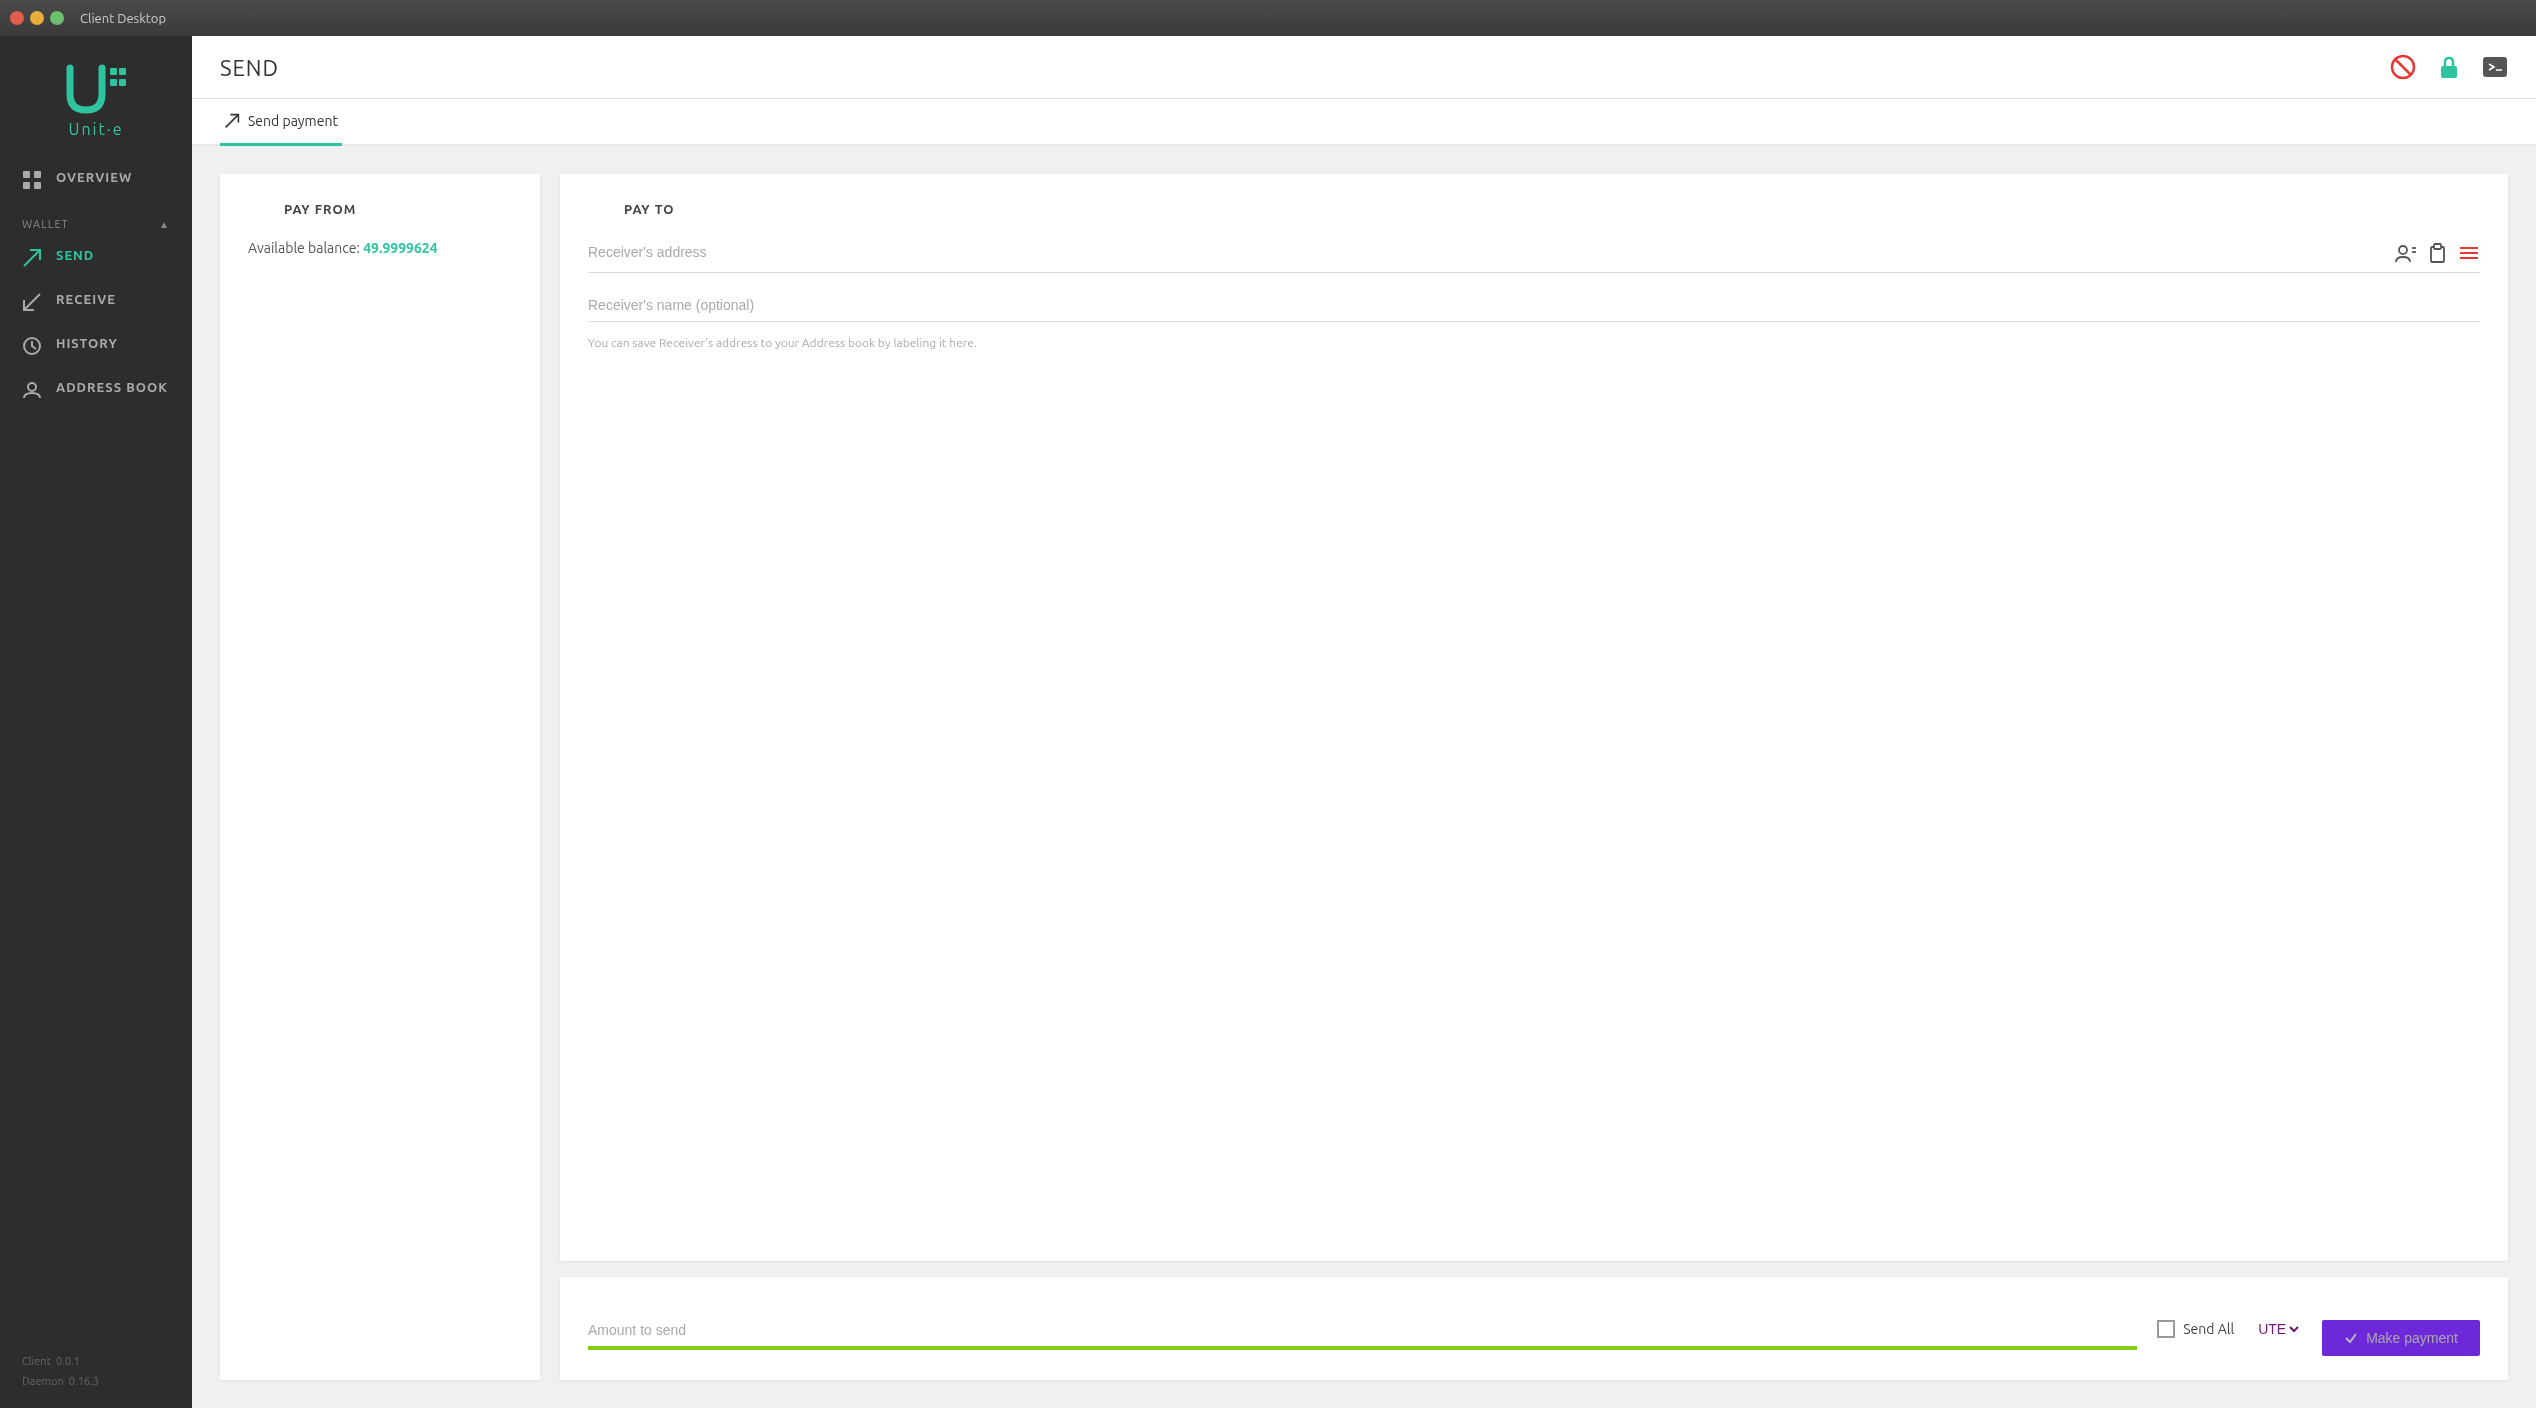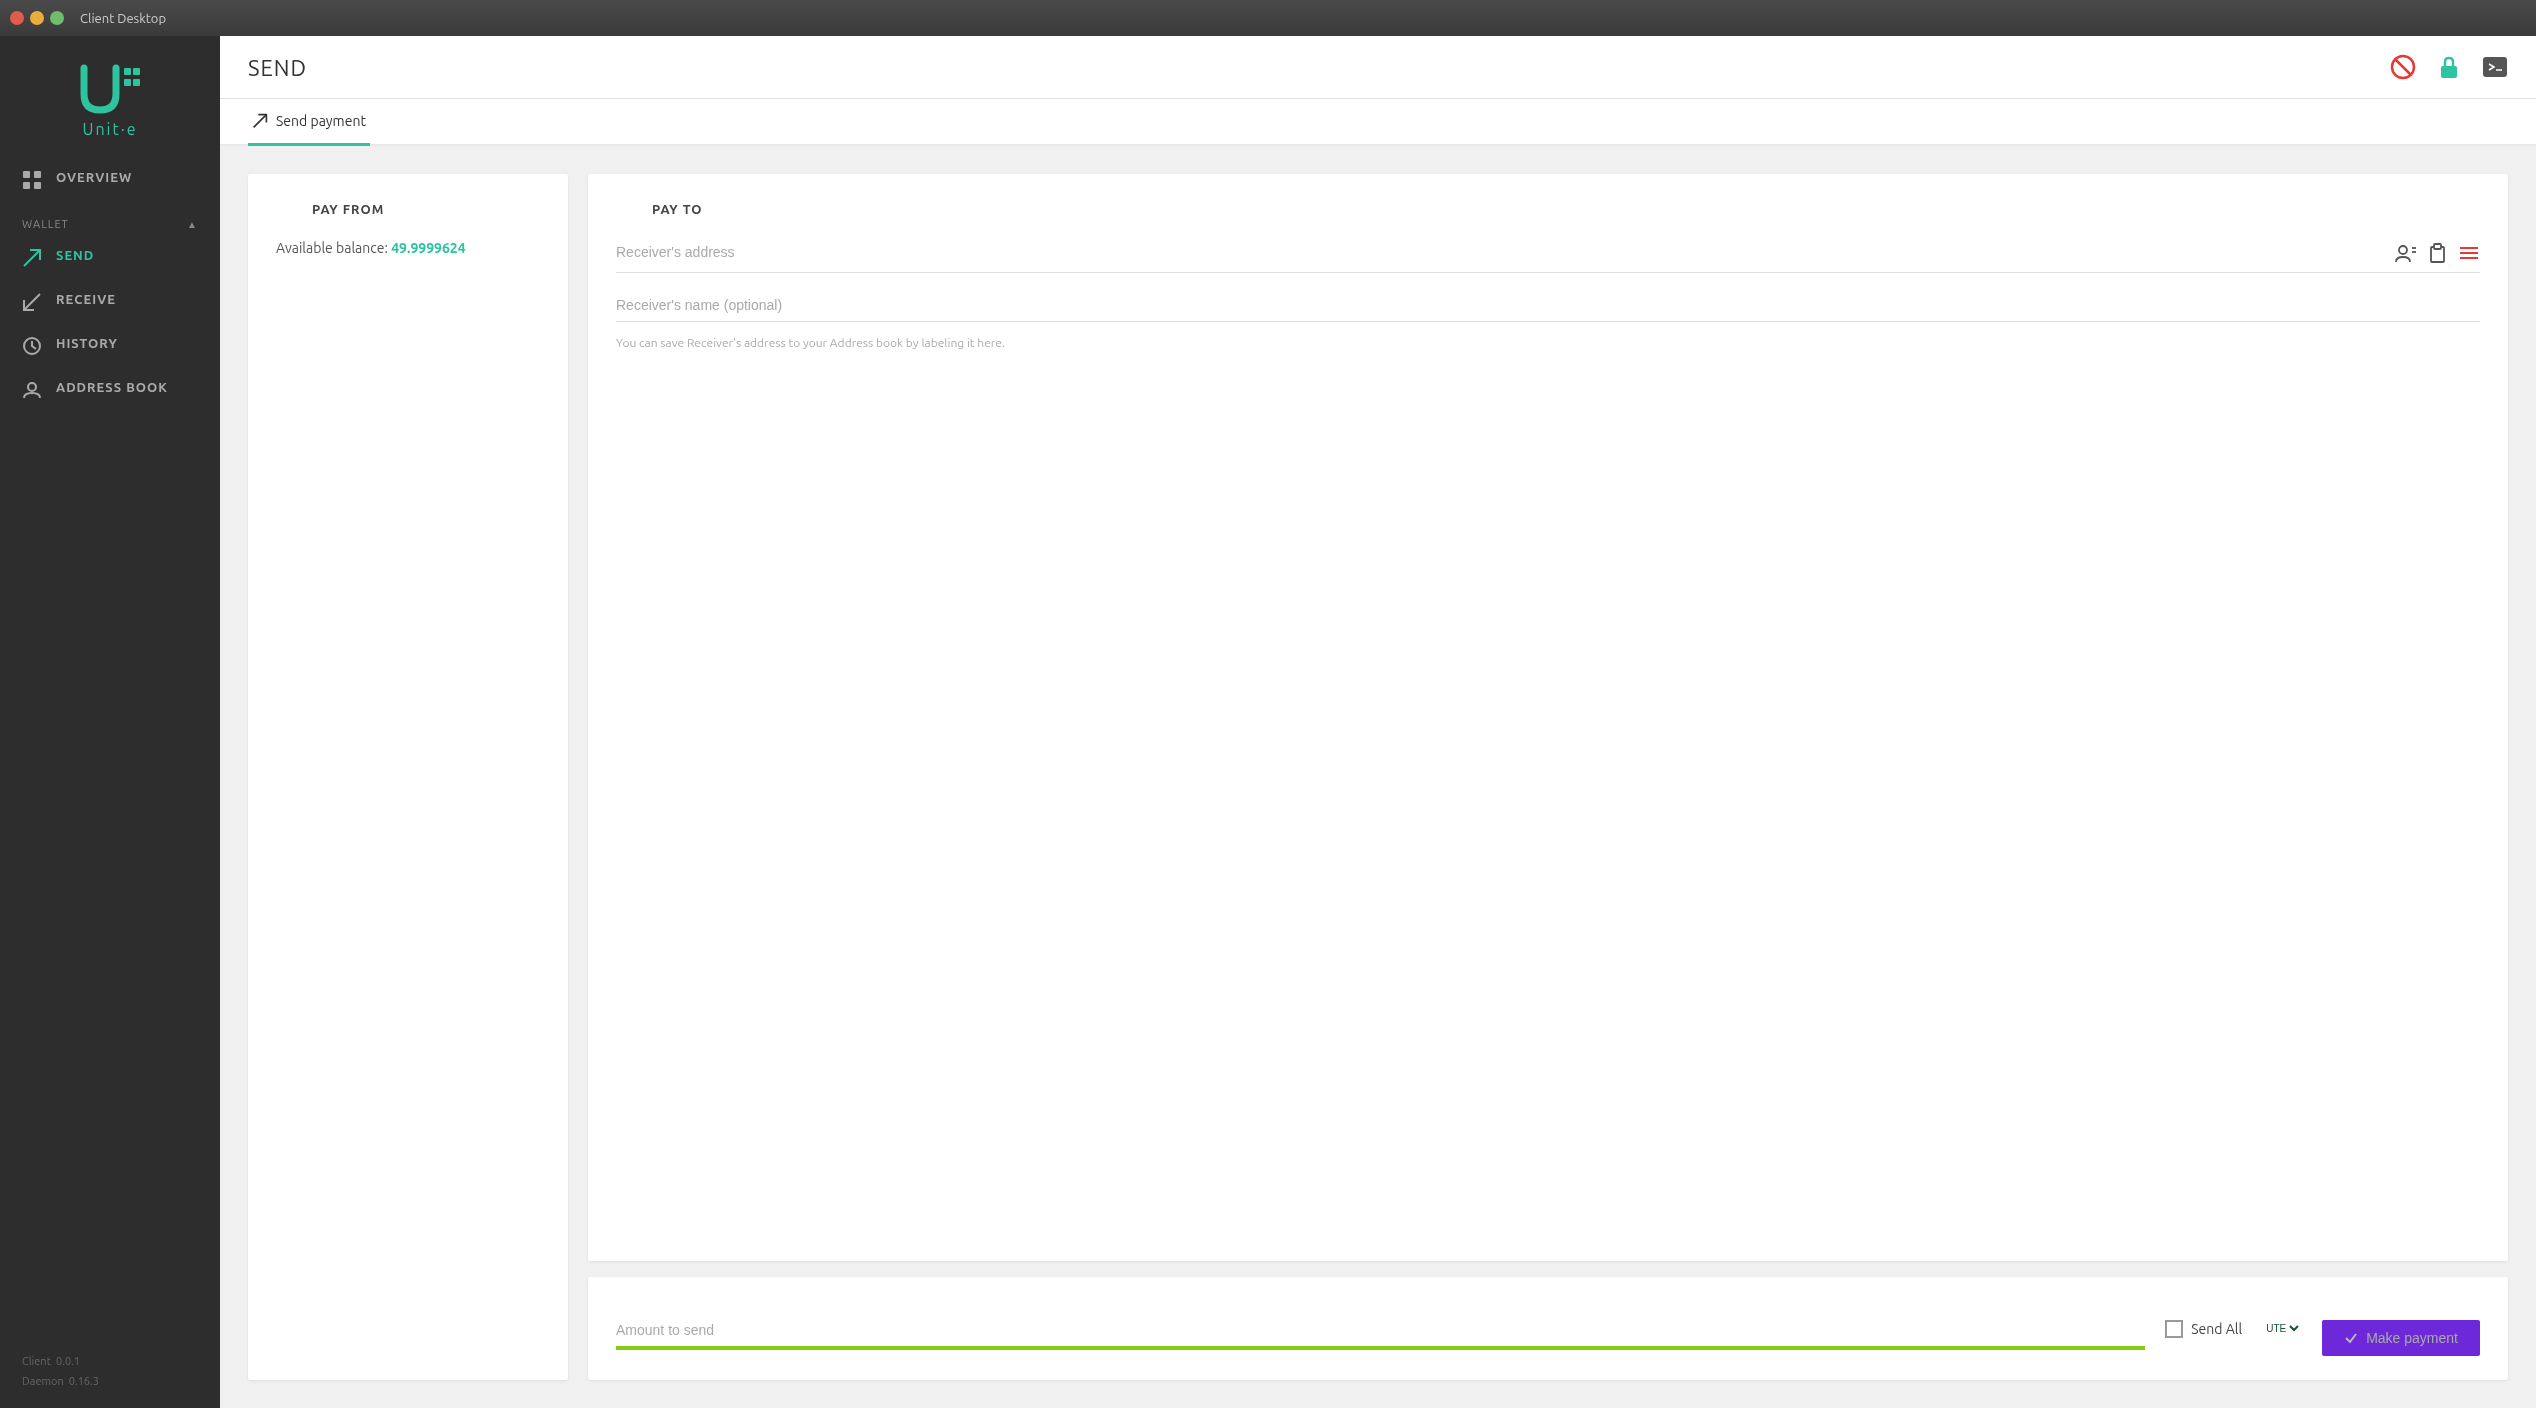--- a/index.html
+++ b/index.html
@@ -21,21 +21,21 @@
     .btn-close { background: #e05c4b; }
     .btn-min { background: #e8ad3b; }
     .btn-max { background: #6dbe6d; }
     .titlebar-title { color: #ccc; font-size: 13px; margin-left: 8px; }
 
     
     .app-layout { display: flex; height: calc(100vh - 36px); }
 
     
     .sidebar {
-      width: 220px;
+      width: 192px;
       background: #2d2d2d;
       display: flex;
       flex-direction: column;
       flex-shrink: 0;
     }
     .sidebar-logo {
       display: flex;
       flex-direction: column;
       align-items: center;
       padding: 28px 0 20px;
@@ -252,22 +252,22 @@
       -webkit-appearance: none;
       background: #fff;
     }
     .send-all-label { font-size: 14px; color: #444; cursor: pointer; }
 
     .currency-select {
       display: flex;
       align-items: center;
       gap: 4px;
       border: none;
-      font-size: 10px;
-      color: #14532d;
+      font-size: 14px;
+      color: #701a75;
       background: transparent;
       cursor: pointer;
       outline: none;
       text-align: center;
     }
 
     .make-payment-btn {
       display: flex;
       align-items: center;
       gap: 8px;

